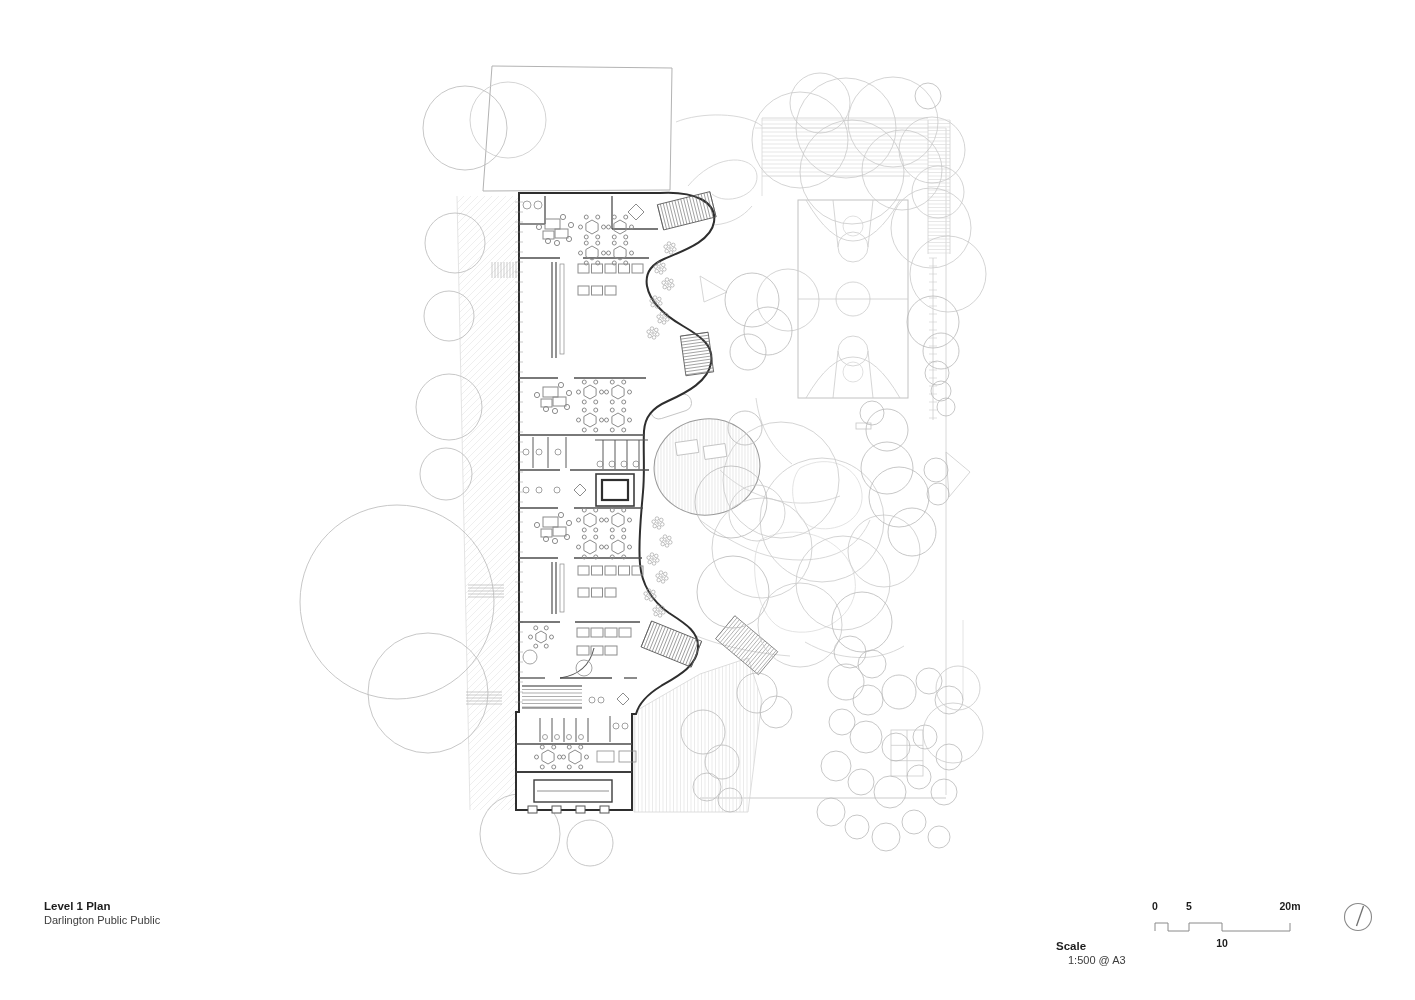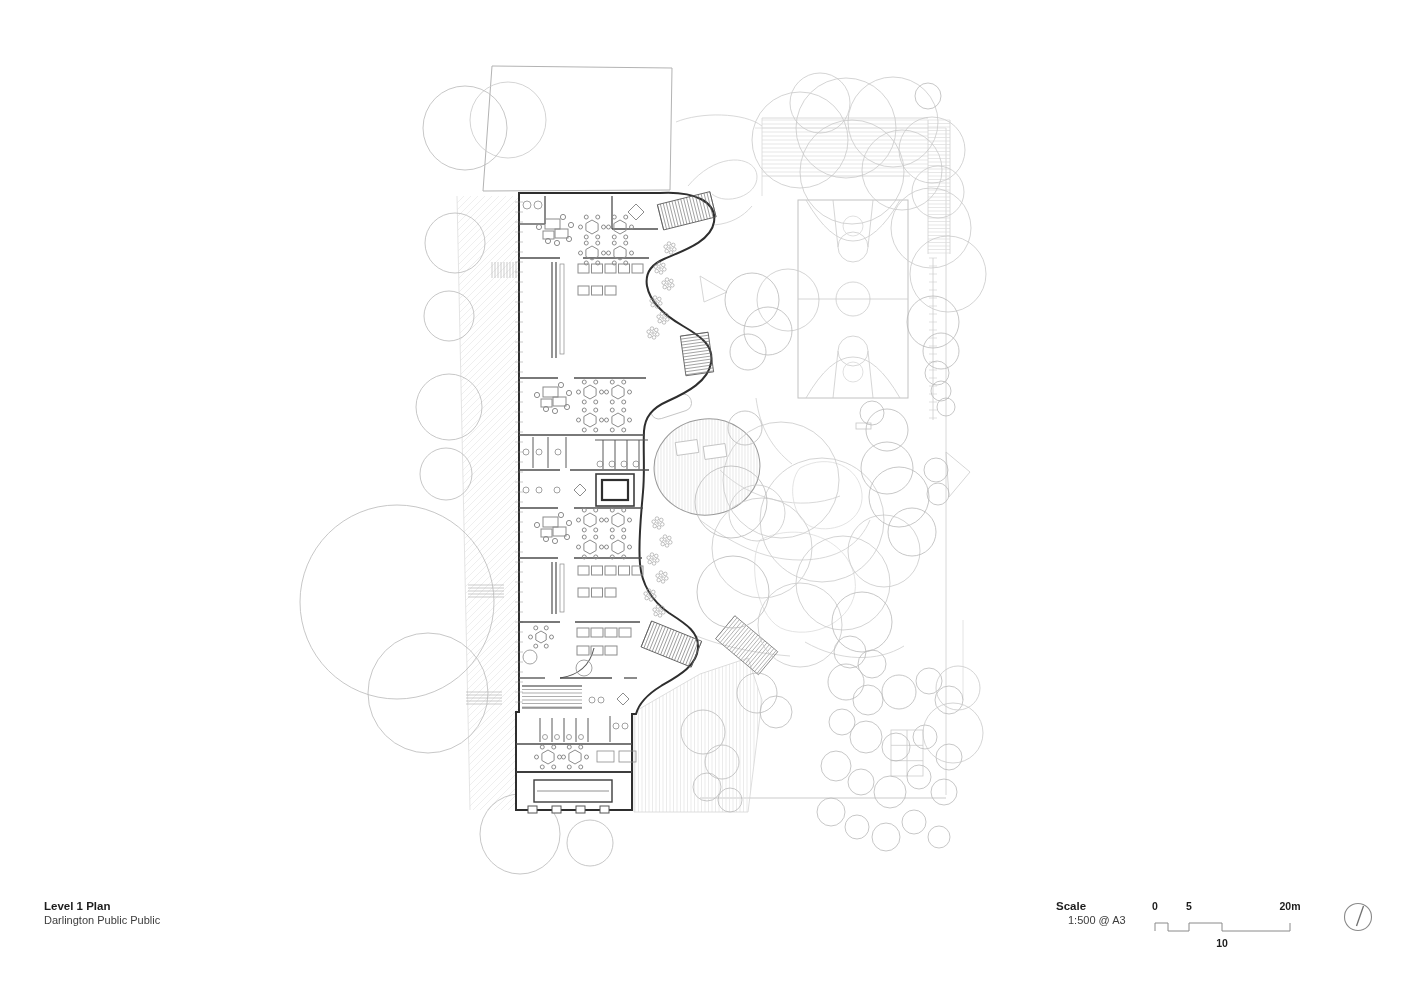--- a/index.html
+++ b/index.html
@@ -2,21 +2,21 @@
 <html><head>
 <meta charset="utf-8">
 <style>
   html,body{margin:0;padding:0;background:#ffffff;}
   .sheet{position:relative;width:1415px;height:1000px;background:#fff;overflow:hidden;
          font-family:"Liberation Sans","DejaVu Sans",sans-serif;}
   #plan-svg{position:absolute;left:0;top:0;width:1415px;height:1000px;}
   .titleblock{position:absolute;left:44px;top:899px;}
   .titleblock .t1{font-size:11.5px;font-weight:bold;color:#1d1d1d;line-height:14px;}
   .titleblock .t2{font-size:11px;color:#3c3c3c;line-height:14px;}
-  .scaleblock{position:absolute;left:1056px;top:899px;}
+  .scaleblock{position:absolute;left:1056px;top:939px;}
   .scaleblock .t1{font-size:11.5px;font-weight:bold;color:#1d1d1d;line-height:14px;}
   .scaleblock .t2{font-size:11px;color:#3c3c3c;line-height:14px;margin-left:12px;}
   .scalebar{position:absolute;left:1153px;top:899px;width:150px;height:42px;}
   .scalebar .tick{position:absolute;top:1px;transform:translateX(-50%);font-size:10.5px;
                   font-weight:bold;color:#1d1d1d;}
   .scalebar svg{position:absolute;left:0;top:20px;}
   .northarrow{position:absolute;left:1341px;top:900px;width:34px;height:34px;}
 </style>
 </head>
 <body>

